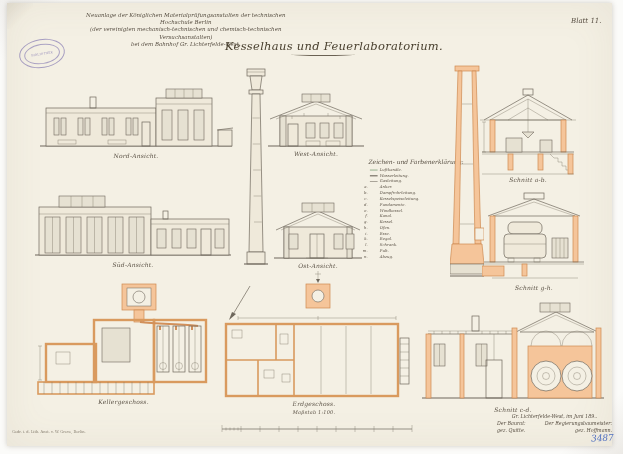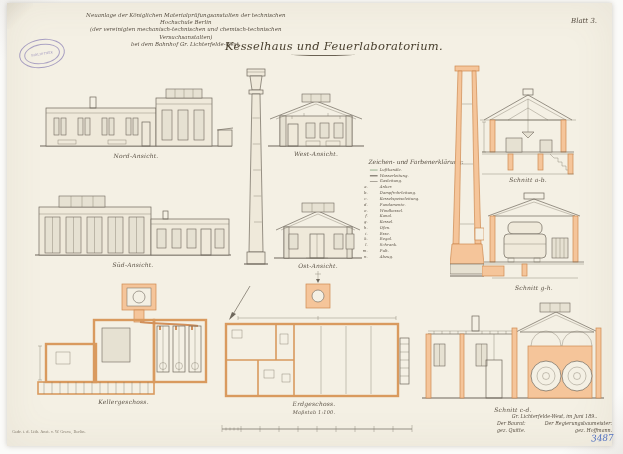--- a/index.html
+++ b/index.html
@@ -63,21 +63,21 @@
       <span class="stamp-txt">BIBLIOTHEK</span>
     </div>
         </div>
   </div>
 
   <div class="abs main-title" style="left:196px;top:36px;width:240px;">
     <span>Kesselhaus und Feuerlaboratorium.</span>
     <span class="rule"></span>
   </div>
 
-  <div class="abs sheet-no" style="left:564px;top:14px;">Blatt 3.</div>
+  <div class="abs sheet-no" style="left:564px;top:14px;">Blatt 11.</div>
 
   <div class="abs" style="left:31px;top:81px;width:196px;">
     <svg width="196" height="68" viewBox="0 0 196 68">
       <line class="gnd" x1="2" y1="62" x2="194" y2="62"></line>
       <rect class="fillw" x="8" y="24" width="110" height="38"></rect>
       <line class="lnt" x1="8" y1="29" x2="118" y2="29"></line>
       <rect class="ln" x="52" y="13" width="6" height="11"></rect>
       <rect class="fillg" x="16" y="34" width="5" height="17"></rect>
           <rect class="fillg" x="23" y="34" width="5" height="17"></rect>
       <rect class="fillg" x="40" y="34" width="5" height="17"></rect>

